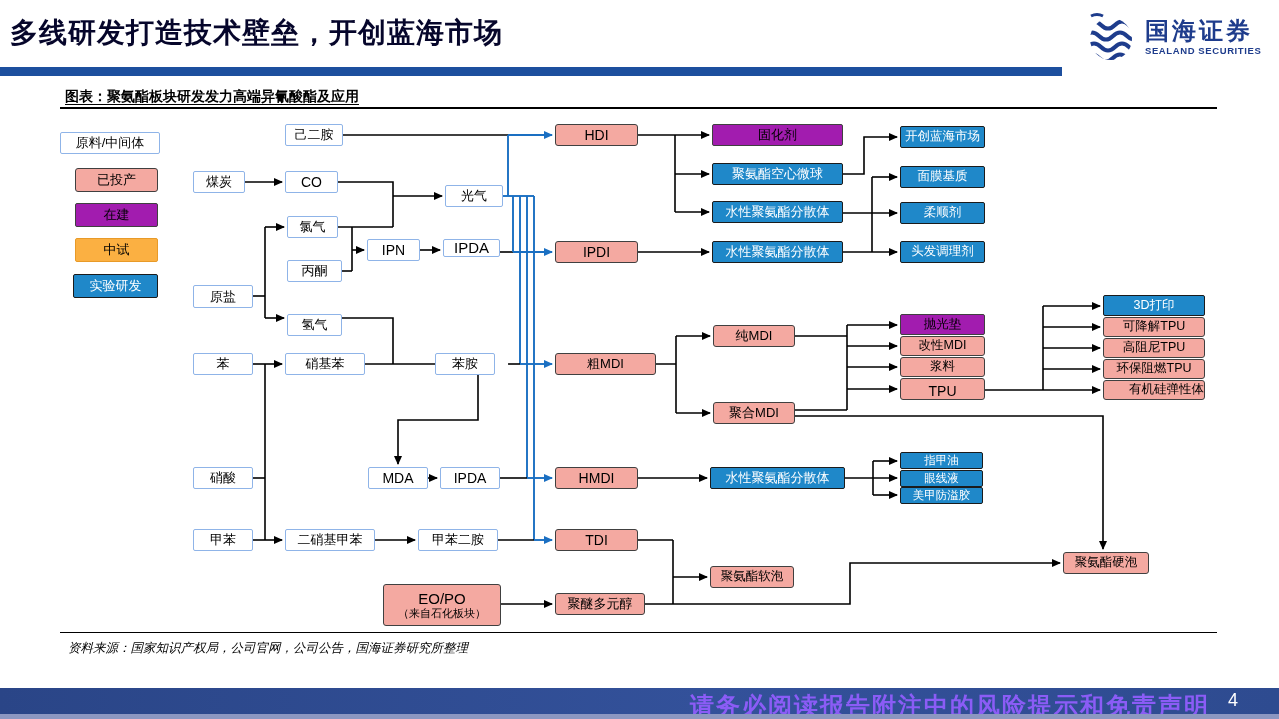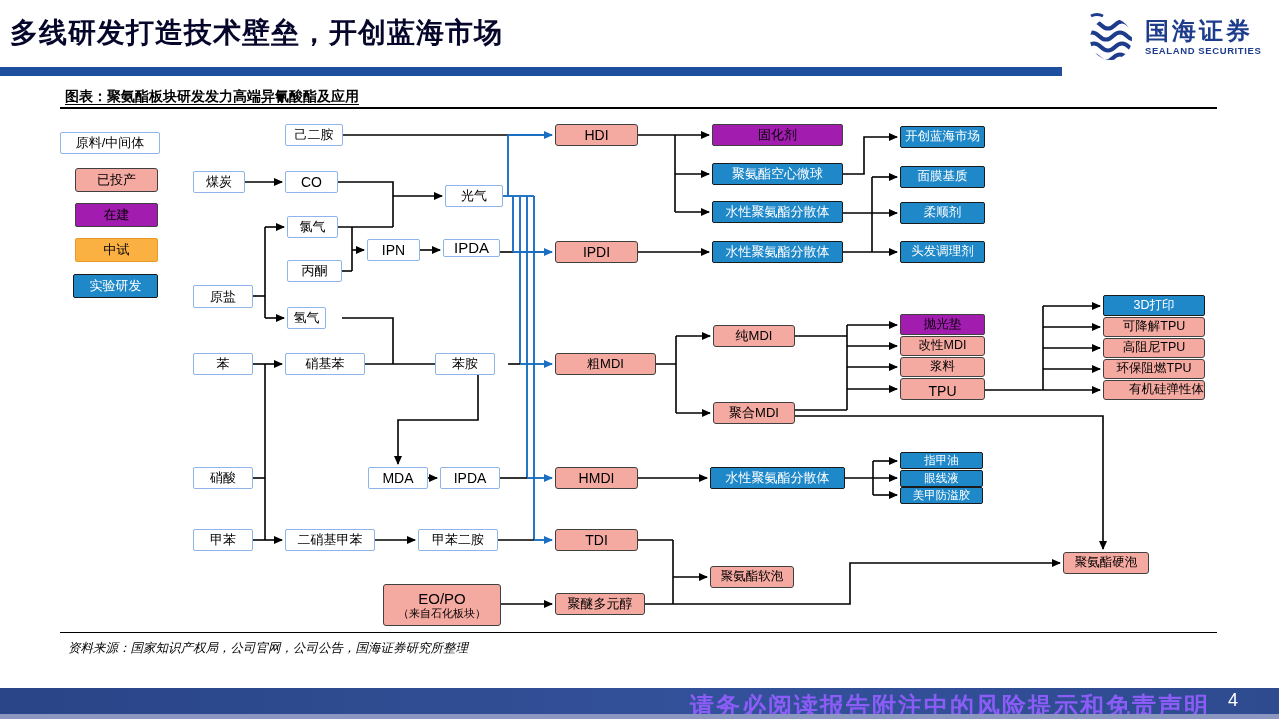--- a/index.html
+++ b/index.html
@@ -190,21 +190,21 @@
         </div>
         <div class="node raw" style="left: 287px; top: 216px; width: 51px; height: 22px;">
           <div>氯气</div>
         </div>
         <div class="node raw" style="left: 287px; top: 260px; width: 55px; height: 22px;">
           <div>丙酮</div>
         </div>
         <div class="node raw" style="left: 193px; top: 285px; width: 60px; height: 23px;">
           <div>原盐</div>
         </div>
-        <div class="node raw" style="left: 287px; top: 307px; width: 39px; height: 22px;">
+        <div class="node raw" style="left: 287px; top: 314px; width: 55px; height: 22px;">
           <div>氢气</div>
         </div>
         <div class="node raw" style="left: 445px; top: 185px; width: 58px; height: 22px;">
           <div>光气</div>
         </div>
         <div class="node raw" style="left: 367px; top: 239px; width: 53px; height: 22px; font-size: 14px;">
           <div>IPN</div>
         </div>
         <div class="node raw" style="left: 443px; top: 239px; width: 57px; height: 18px; font-size: 15px;">
           <div>IPDA</div>

